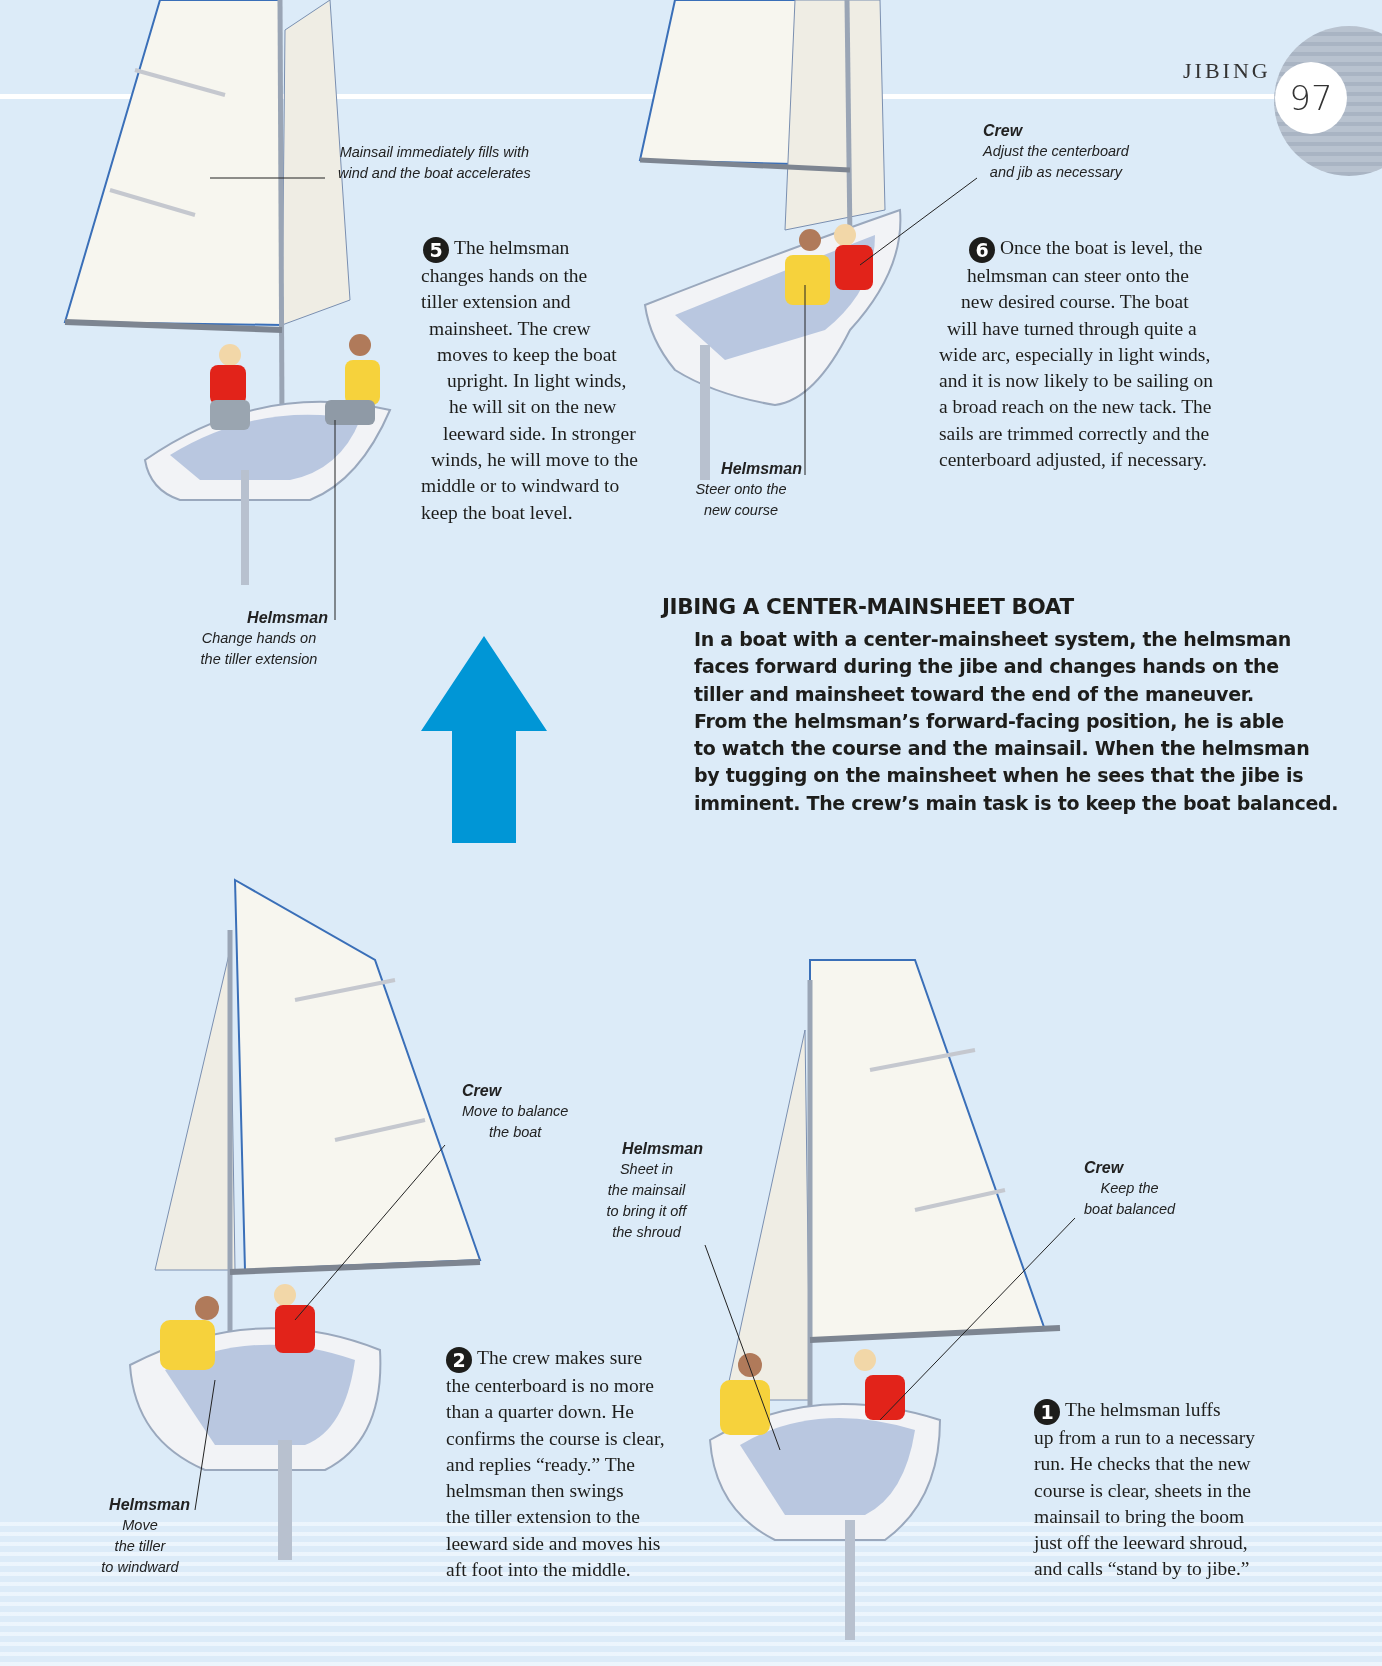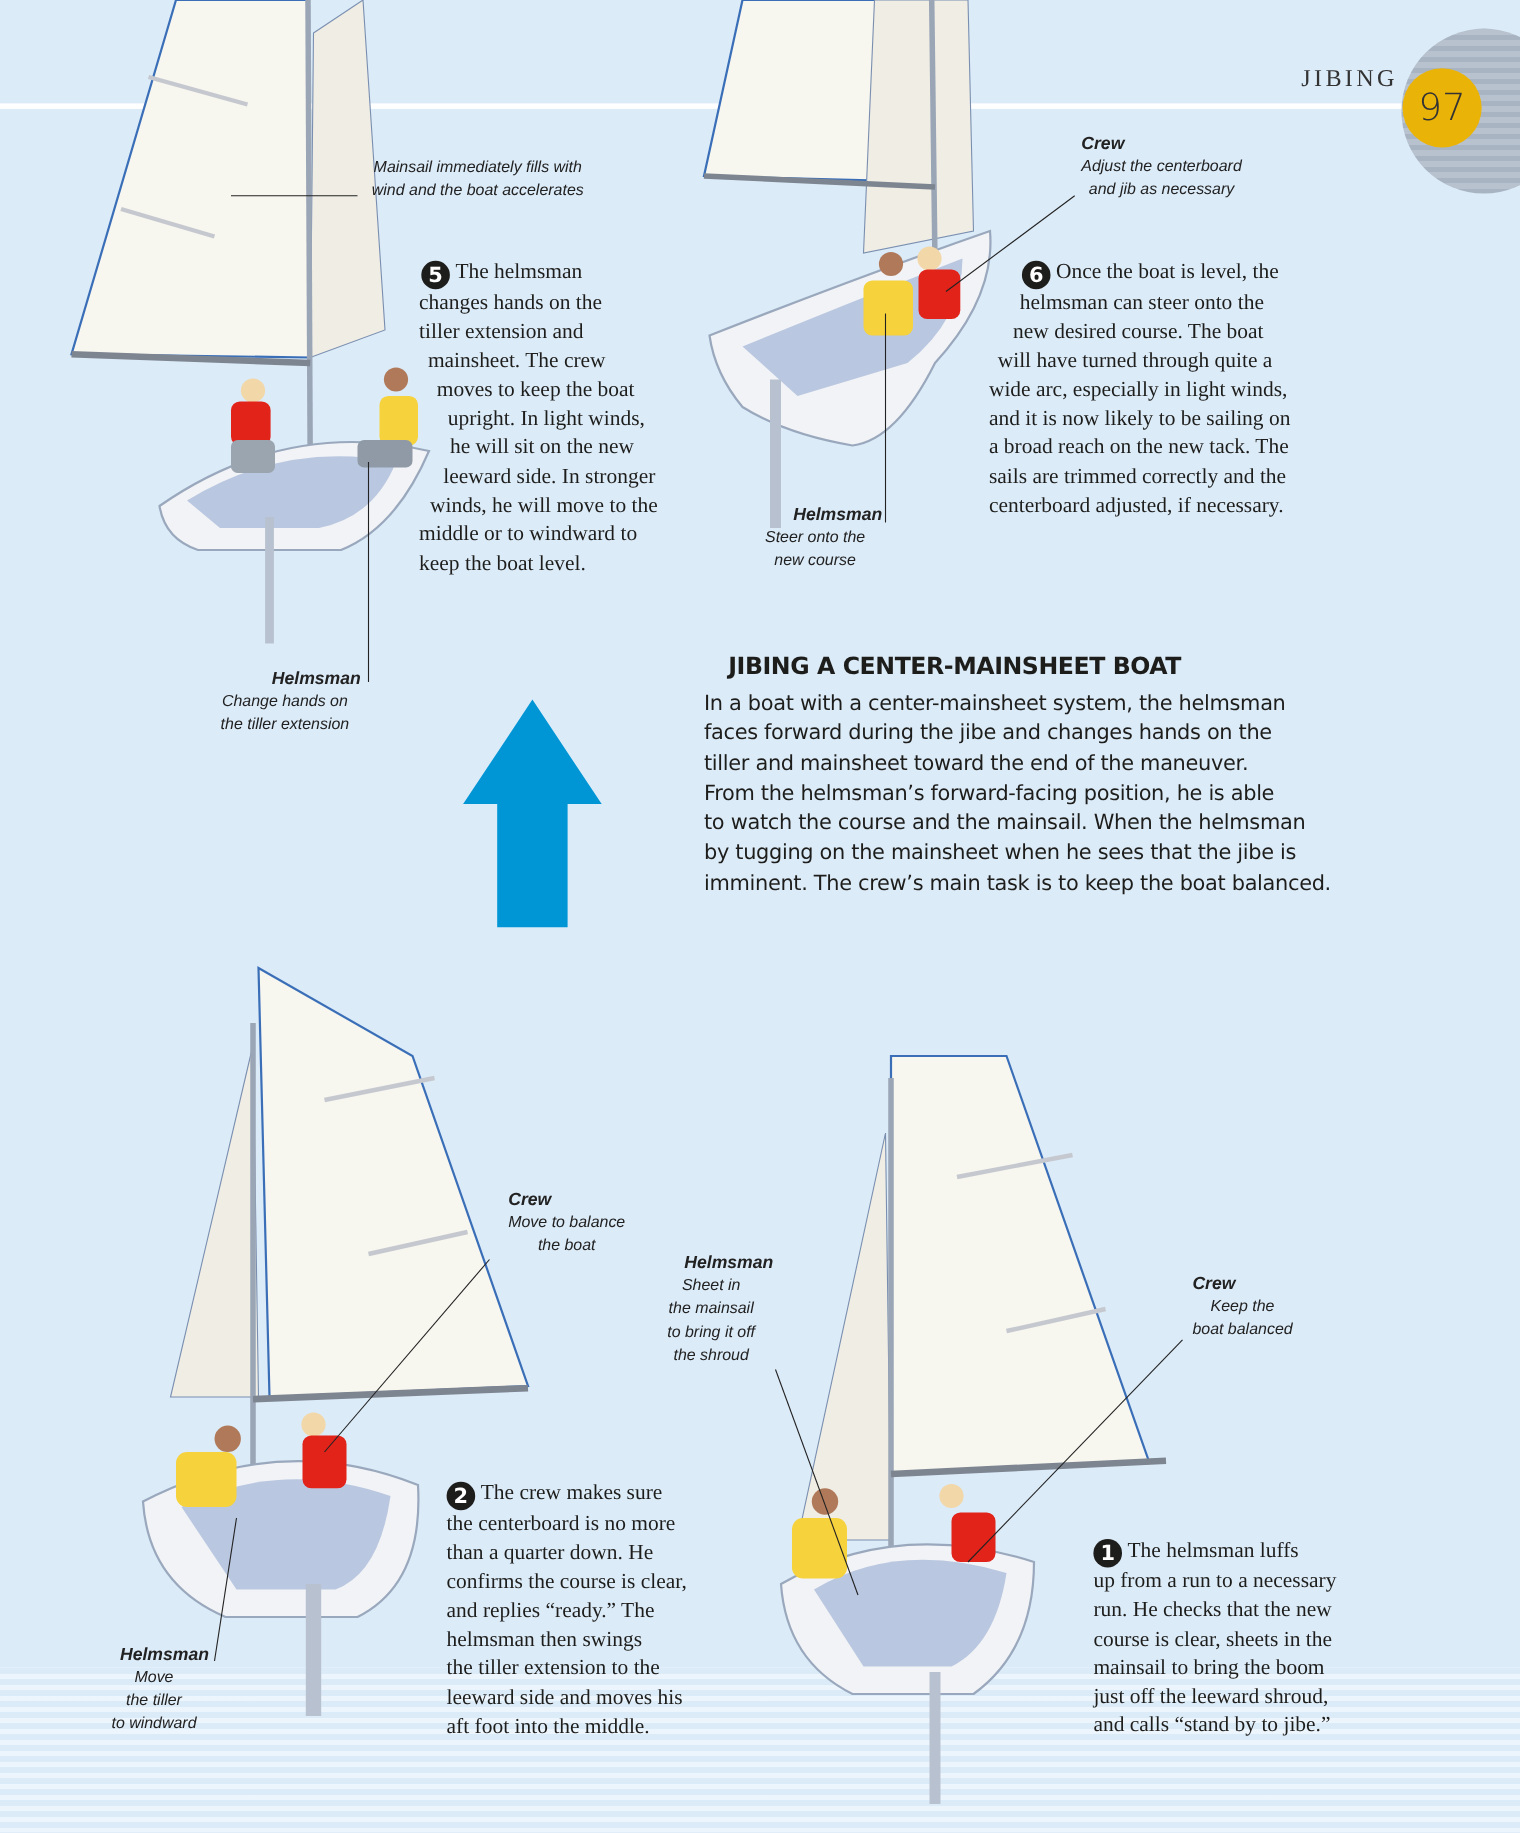--- a/index.html
+++ b/index.html
@@ -22,48 +22,48 @@
     position: absolute; left: 1183px; top: 58px;
     font-family: Liberation Serif, serif; font-size: 22px; letter-spacing: 3px;
     color: #333;
   }
   .folio-disc {
     position: absolute; left: 1274px; top: 26px; width: 150px; height: 150px; border-radius: 50%;
     background: repeating-linear-gradient(180deg, #b8c2cf 0 6px, #a9b4c3 6px 10px);
   }
   .folio-circle {
     position: absolute; left: 1275px; top: 62px; width: 72px; height: 72px; border-radius: 50%;
-    background: #eab308; display: flex; align-items: center; justify-content: center;
+    background: #ffffff; display: flex; align-items: center; justify-content: center;
     font-family: "DejaVu Sans", sans-serif; font-size: 34px; font-weight: 300; color: #333;
   }
 
   .step-text {
-    position: absolute; font-size: 19.5px; line-height: 26.3px; color: #1d1d1b;
+    position: absolute; font-size: 19.5px; line-height: 26.3px; color: #1d1d1b; margin-left: 40px;
   }
   .step-text .line { display: block; white-space: nowrap; }
   .num {
     display: inline-block; width: 26px; height: 26px; border-radius: 50%;
     background: #1d1d1b; color: #fff; font-family: "DejaVu Sans", sans-serif;
     font-size: 19px; font-weight: bold; line-height: 26px; text-align: center;
     margin-right: 5px; vertical-align: -3px;
   }
 
   .callout { position: absolute; font-family: Liberation Sans, sans-serif; font-size: 14.5px; line-height: 21px; color: #222; }
   .callout .who { font-weight: bold; font-style: italic; font-size: 16px; display: block; }
   .callout .what { font-style: italic; display: block; white-space: nowrap; text-align: center; }
   .callout.right { text-align: right; }
 
   .section-title {
     position: absolute; left: 662px; top: 594px;
     font-family: "DejaVu Sans", sans-serif; font-weight: bold; font-size: 21.5px; color: #1d1d1b;
     letter-spacing: -0.4px;
   }
   .section-body {
-    position: absolute; left: 640px; top: 626px; width: 640px;
-    font-family: "DejaVu Sans", sans-serif; font-weight: normal; font-size: 19px; line-height: 27.3px; color: #1d1d1b;
+    position: absolute; left: 694px; top: 626px; width: 640px;
+    font-family: "DejaVu Sans", sans-serif; font-weight: bold; font-size: 19px; line-height: 27.3px; color: #1d1d1b;
     letter-spacing: -0.3px;
   }
   .section-body .line { display: block; white-space: nowrap; }
 
   .illus { position: absolute; }
   svg { overflow: visible; }
 </style>
 </head>
 <body>
 

